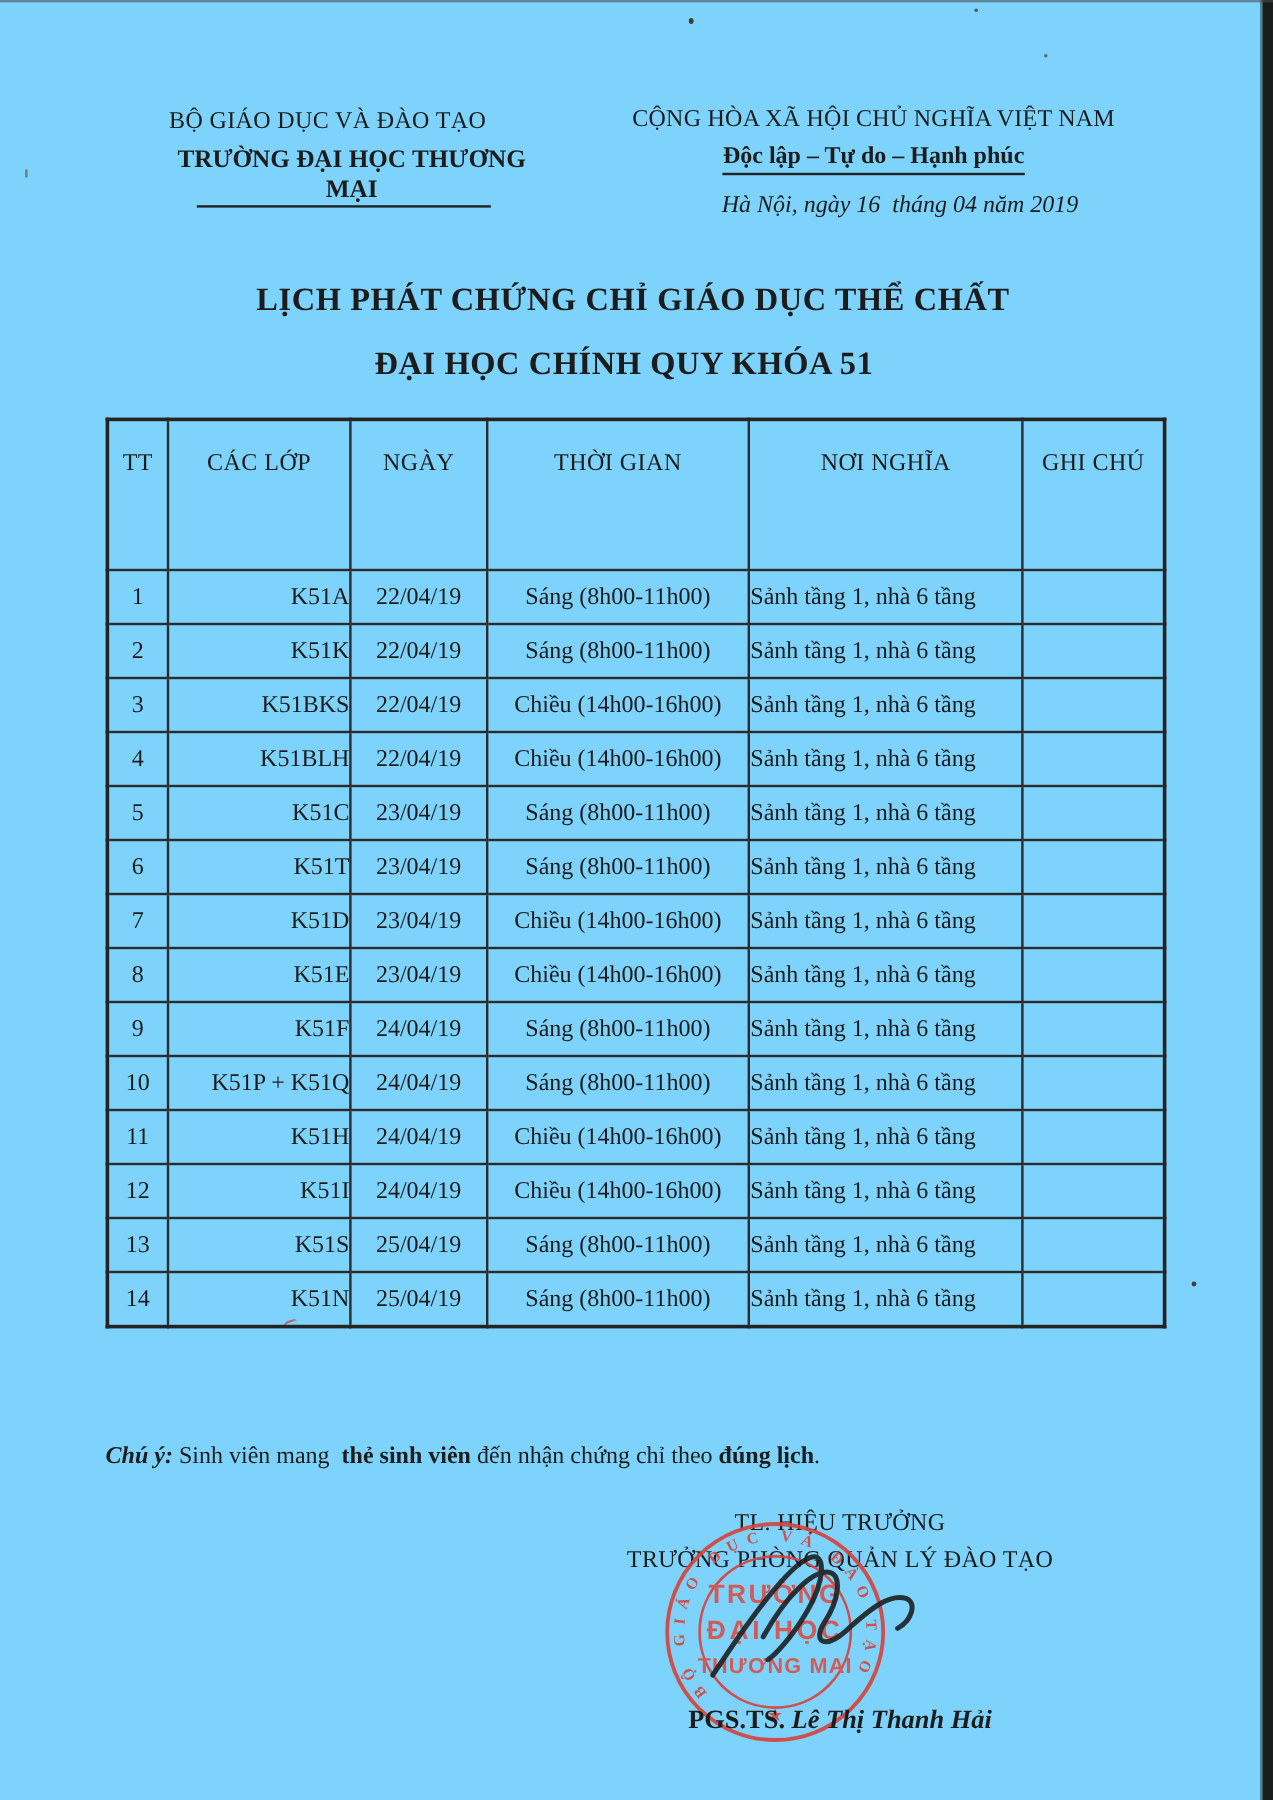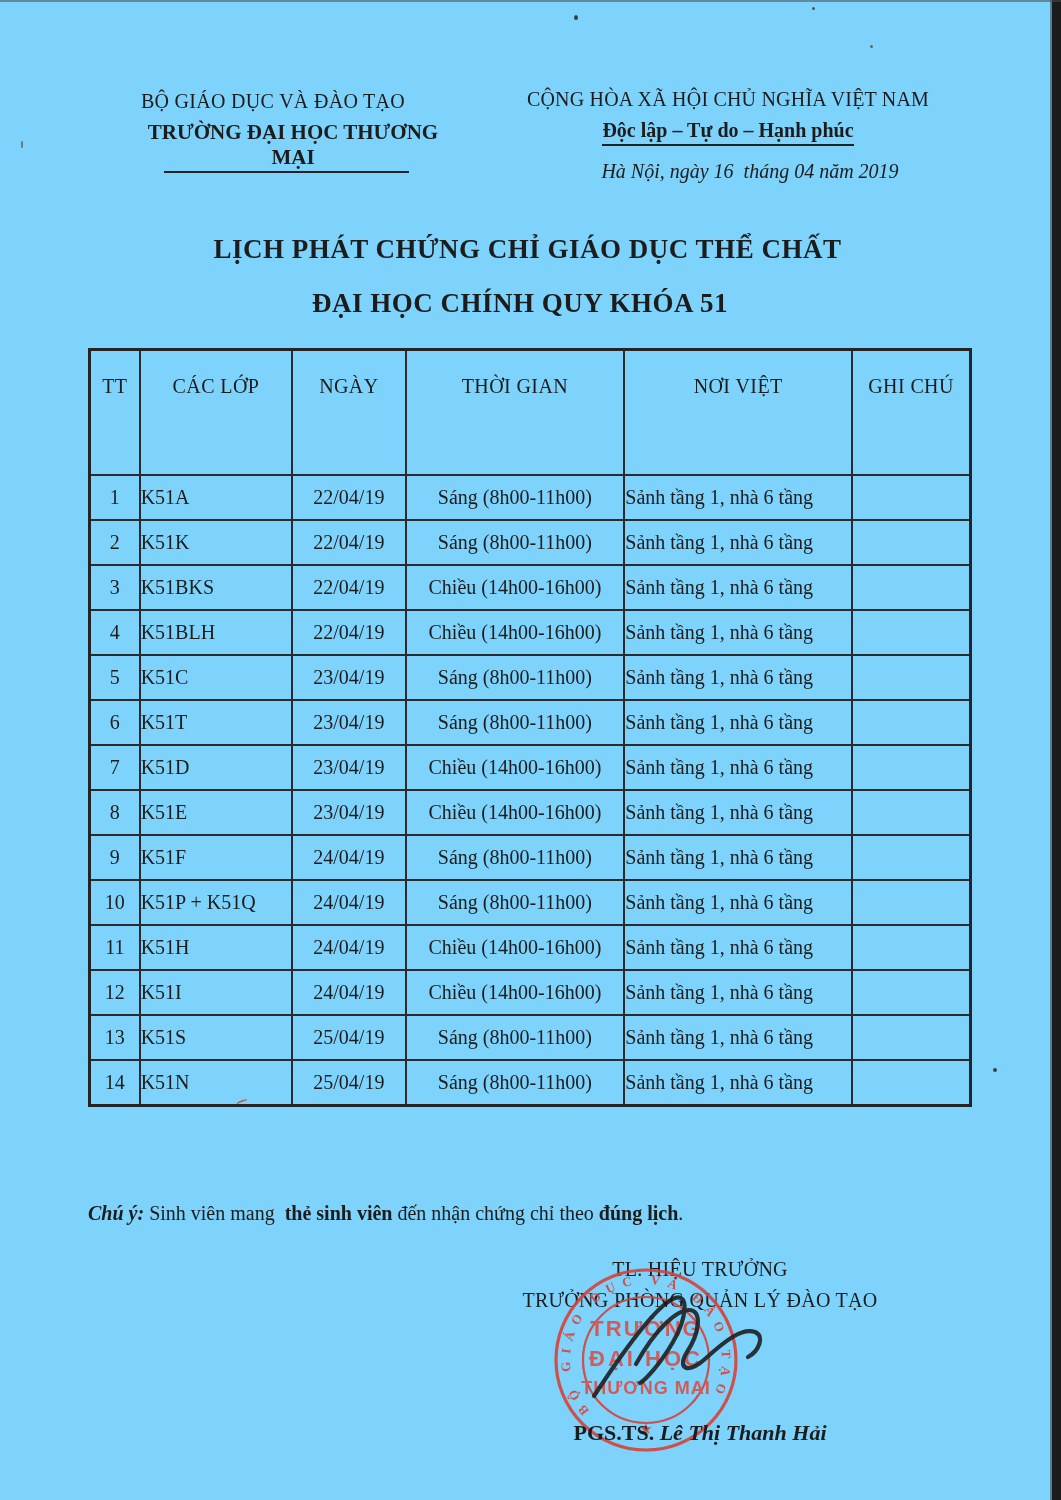--- a/index.html
+++ b/index.html
@@ -50,21 +50,21 @@
   table.sched th,table.sched td{border:2px solid #2b2b2b;overflow:hidden;}
   table.sched{border:3px solid #242424;}
   table.sched thead th{
     height:98px;vertical-align:top;padding-top:24px;
     font-weight:normal;font-size:20px;letter-spacing:.4px;text-align:center;
   }
   table.sched tbody td{height:43px;vertical-align:middle;padding:0;}
   .w-tt{width:50px;} .w-lop{width:152px;} .w-ngay{width:113px;}
   .w-tg{width:218px;} .w-noi{width:227px;} .w-ghi{width:118px;}
   td.c-tt{text-align:center;}
-  td.c-lop{text-align:left;padding-left:14px;margin-top:48px;}
+  td.c-lop{text-align:right;padding-left:14px;margin-top:48px;}
   td.c-ngay{text-align:center;}
   td.c-tg{text-align:center;}
   td.c-noi{text-align:left;padding-left:10px;}
   td.c-ghi{text-align:center;}
 
   
   .note{position:absolute;left:88px;top:1202px;font-size:20px;white-space:pre;}
   .note .b{font-weight:bold;}
   .note .bi{font-weight:bold;font-style:italic;}
 
@@ -114,21 +114,21 @@
       <col class="w-tg">
         <col class="w-noi">
         <col class="w-ghi">
     </colgroup>
     <thead>
       <tr>
         <th>TT</th>
         <th>CÁC LỚP</th>
         <th>NGÀY</th>
         <th>THỜI GIAN</th>
-        <th>NƠI VIỆT</th>
+        <th>NƠI NGHĨA</th>
         <th>GHI CHÚ</th>
       </tr>
     </thead>
     <tbody>
         <tr>
           <td class="c-tt">1</td>
           <td class="c-lop">K51A</td>
           <td class="c-ngay">22/04/19</td>
           <td class="c-tg">Sáng (8h00-11h00)</td>
           <td class="c-noi">Sảnh tầng 1, nhà 6 tầng</td>

